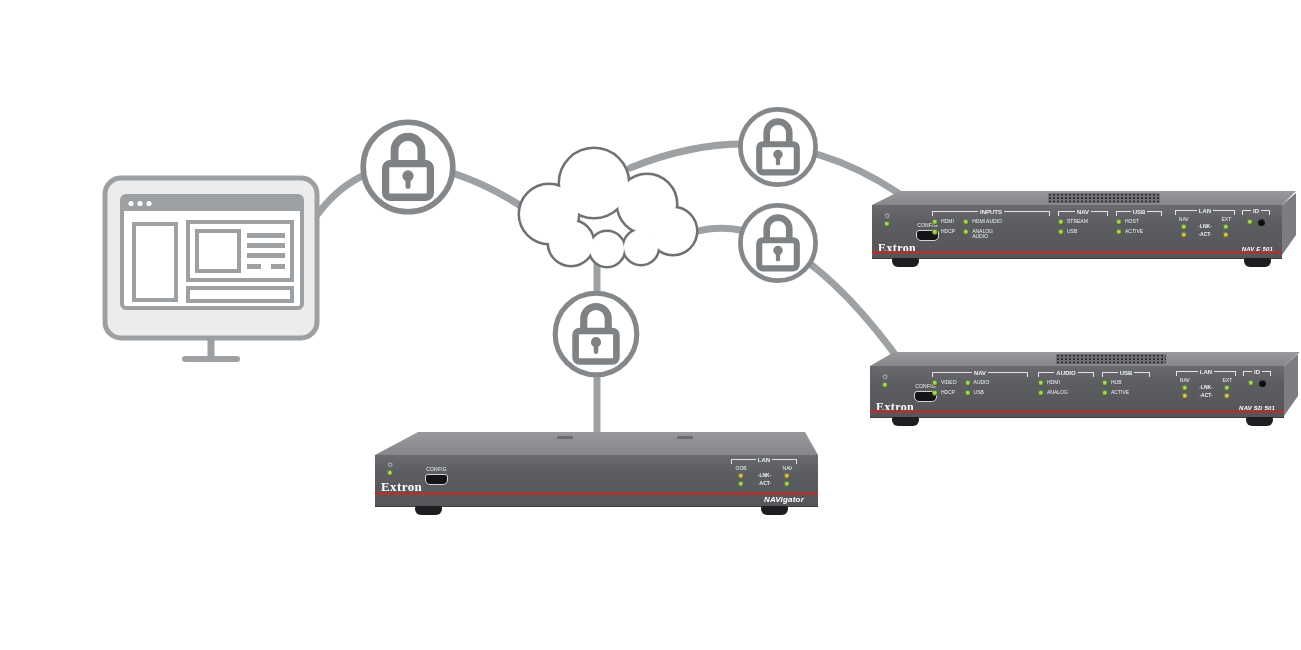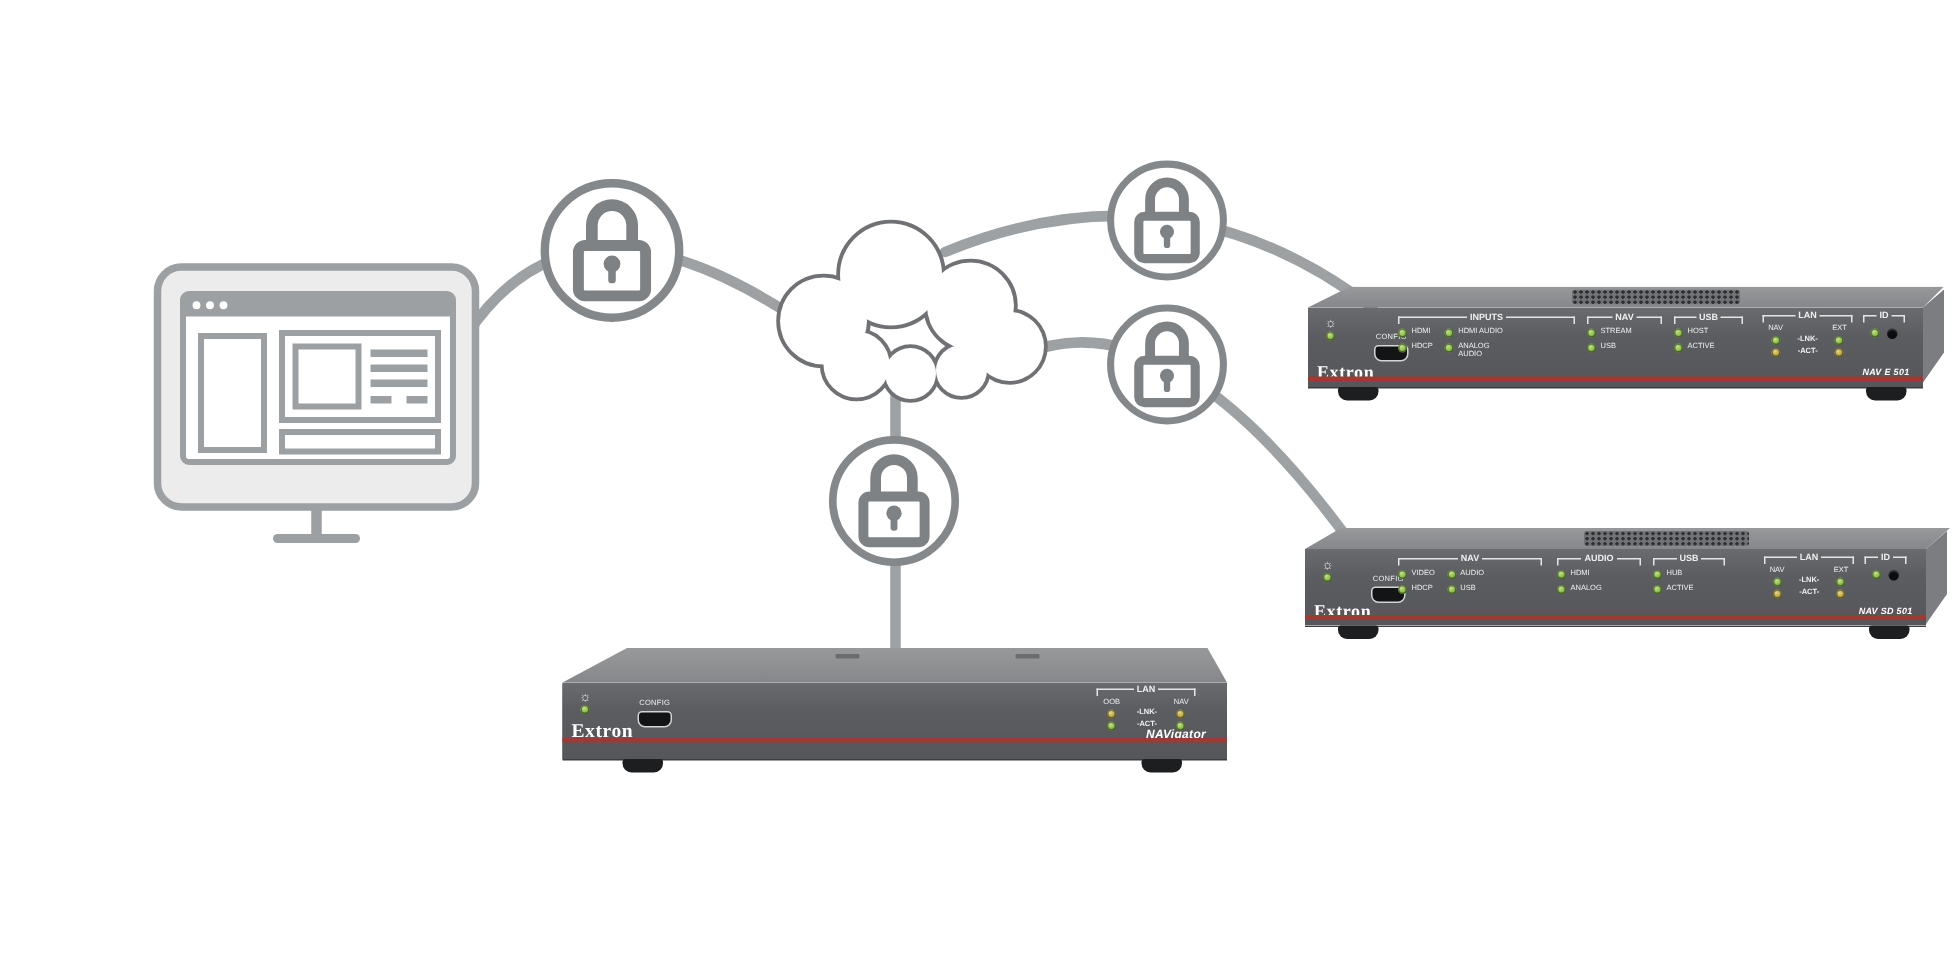--- a/index.html
+++ b/index.html
@@ -405,18 +405,18 @@
           <span></span>
           <span class="chd">NAV</span>
         <i class="led a"></i>
           <span class="lanlbl">-LNK-</span>
           <i class="led a"></i>
         <i class="led g"></i>
           <span class="lanlbl">-ACT-</span>
           <i class="led g"></i>
       </div>
     </div>
-    <div class="model" style="right:14px;bottom:12px;font-size:8px">NAVigator</div>
+    <div class="model" style="right:14px;bottom:2px;font-size:8px">NAVigator</div>
     <div class="stripe" style="bottom:11px"></div>
   </div>
   <div class="foot" style="left:40px;top:74px"></div>
   <div class="foot" style="left:386px;top:74px"></div>
 </div>
 
 </body></html>

